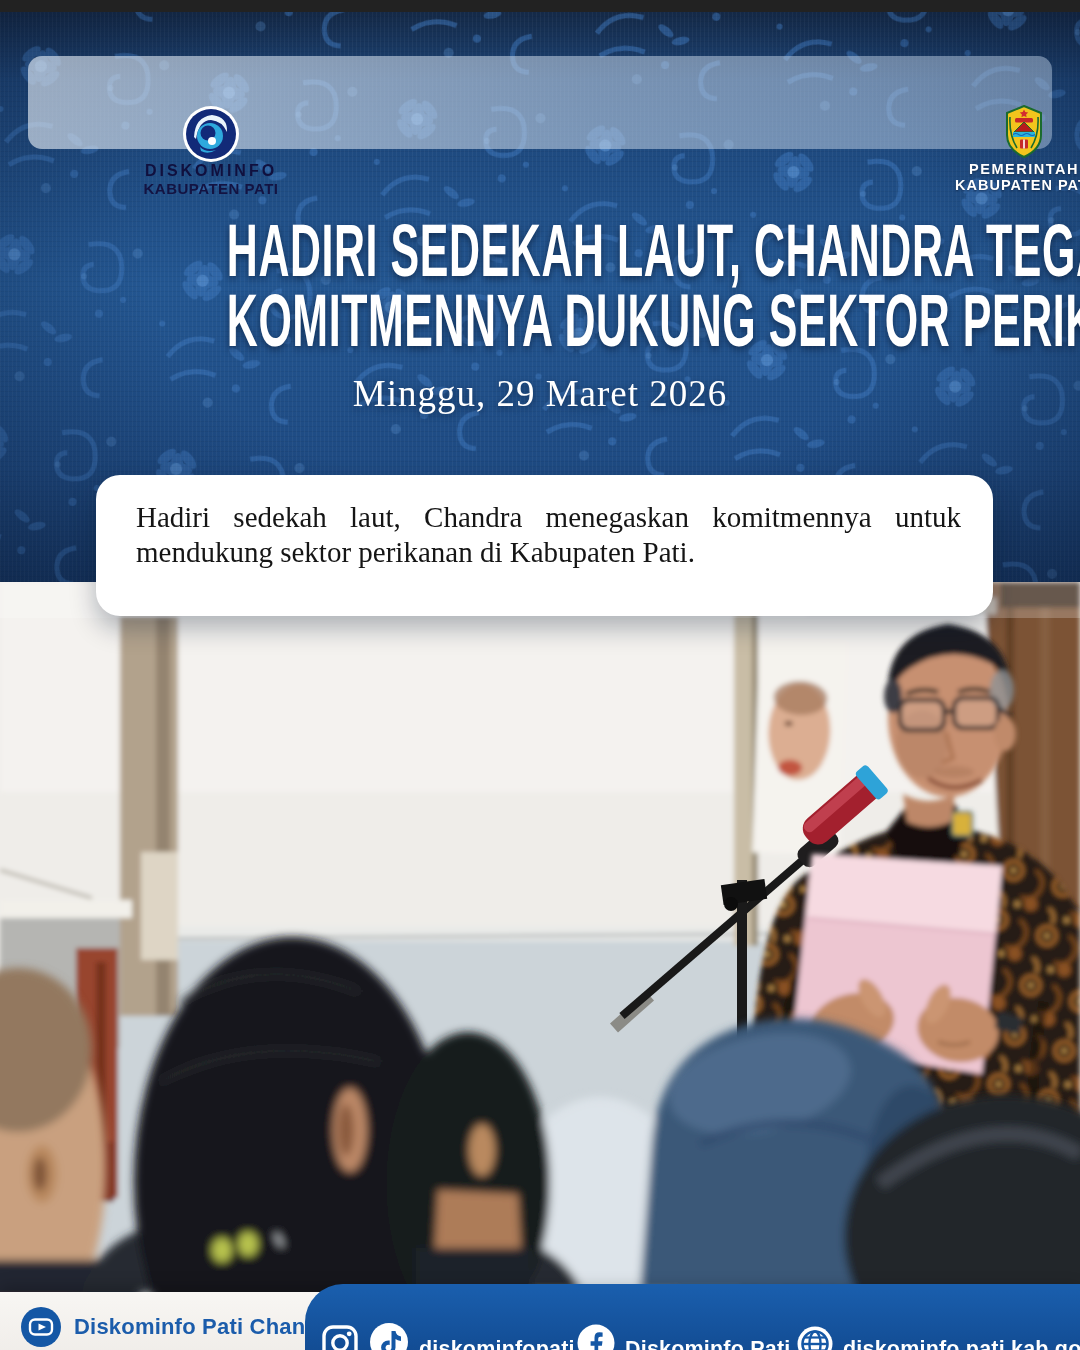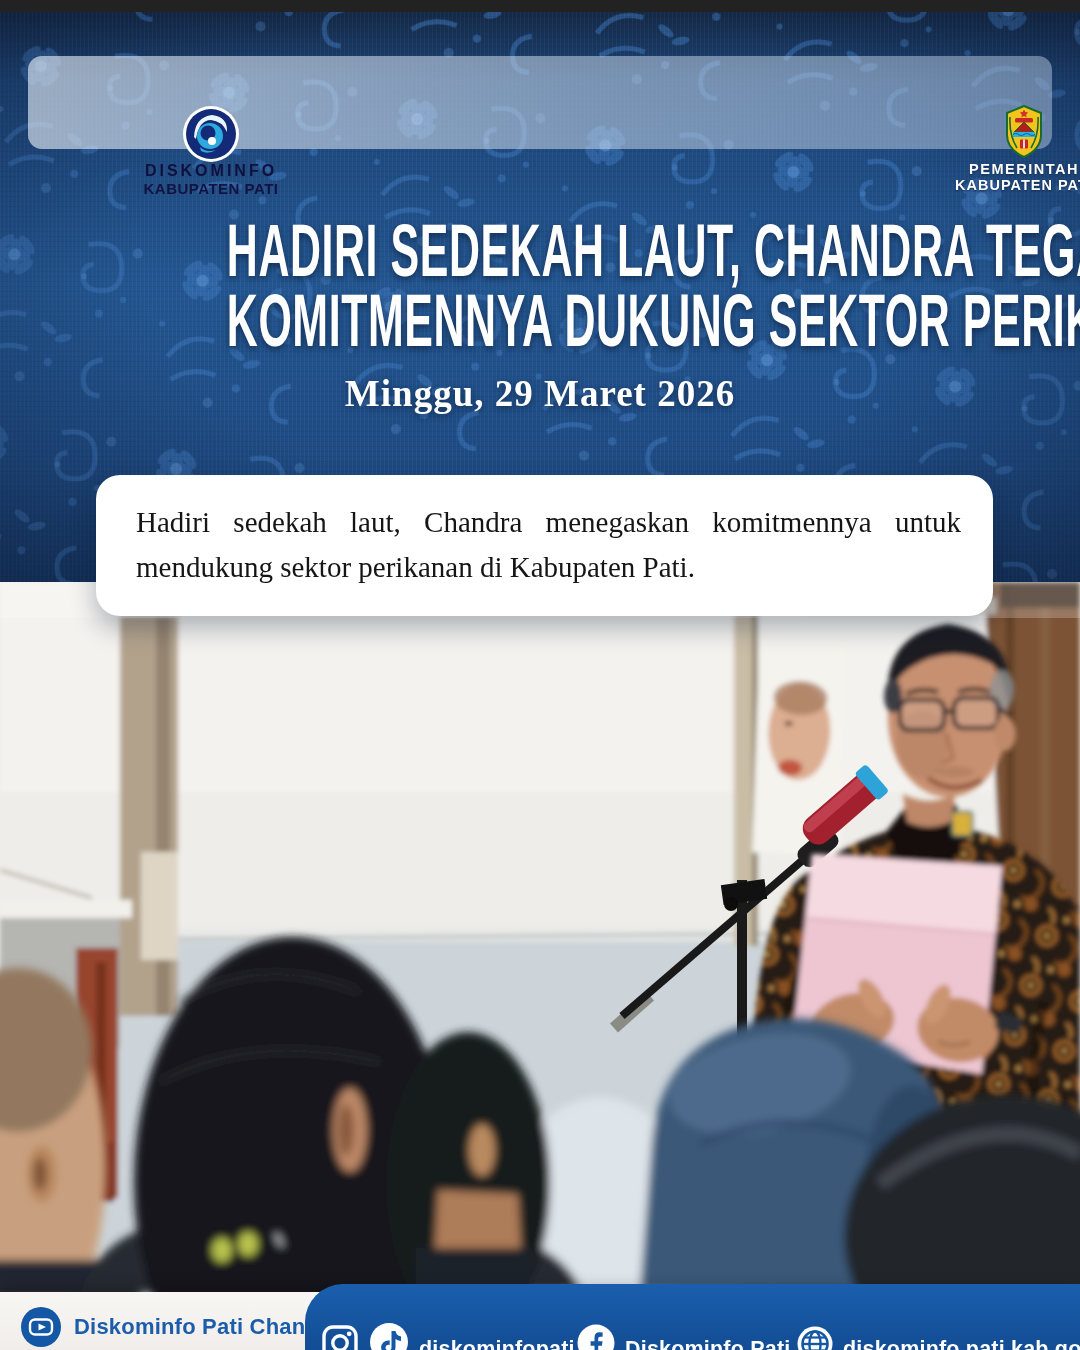--- a/index.html
+++ b/index.html
@@ -30,30 +30,30 @@
   .logo-right .l2{font-size:14.5px;font-weight:bold;letter-spacing:1px;color:#ffffff;
                   text-shadow:0 1px 2px rgba(10,25,50,.6);}
 
   
   .title{position:absolute;left:0;top:204px;width:1080px;text-align:center;color:#fff;}
   .t-line{display:block;font-size:74px;font-weight:bold;line-height:70px;letter-spacing:1px;white-space:nowrap;
           transform:scaleX(.58);transform-origin:50% 50%;
           text-shadow:0 3px 10px rgba(6,18,40,.55);}
   .date{position:absolute;left:0;top:360px;width:1080px;text-align:center;
         font-family:"Liberation Serif",serif;font-size:37px;color:#ffffff;letter-spacing:1px;
-        text-shadow:0 2px 6px rgba(6,18,40,.5);font-weight:bold;}
+        text-shadow:0 2px 6px rgba(6,18,40,.5);}
 
   
   .photo-wrap{position:absolute;left:0;top:570px;width:1080px;height:710px;overflow:hidden;background:#efede9;}
 
   
   .card{position:absolute;left:96px;top:463px;width:897px;height:141px;background:#ffffff;border-radius:24px;
         box-shadow:0 12px 26px rgba(8,22,48,.30);z-index:5;}
   .card p{margin:0;padding:25px 32px 0 40px;font-family:"Liberation Serif",serif;font-size:29px;
-          line-height:45px;color:#151515;text-align:justify;}
+          line-height:35px;color:#151515;text-align:justify;}
 
   
   .footer-white{position:absolute;left:0;top:1280px;width:1080px;height:70px;
         background:linear-gradient(180deg,#f8f6f3,#efece8);box-shadow:0 -6px 14px rgba(0,0,0,.20);z-index:6;}
   .yt-group{position:absolute;left:20px;top:0;height:70px;display:flex;align-items:center;gap:12px;}
   .yt-label{font-size:22px;font-weight:bold;color:#1b5cab;letter-spacing:.2px;}
   .footer-blue{position:absolute;left:305px;top:1272px;width:775px;height:78px;
         background:linear-gradient(180deg,#1a5fae,#11498f);border-top-left-radius:38px;z-index:7;}
   .fb-group{position:absolute;top:0;height:78px;display:flex;align-items:flex-end;gap:10px;}
   .g-handle{left:16px;} .g-fb{left:272px;} .g-web{left:492px;}

